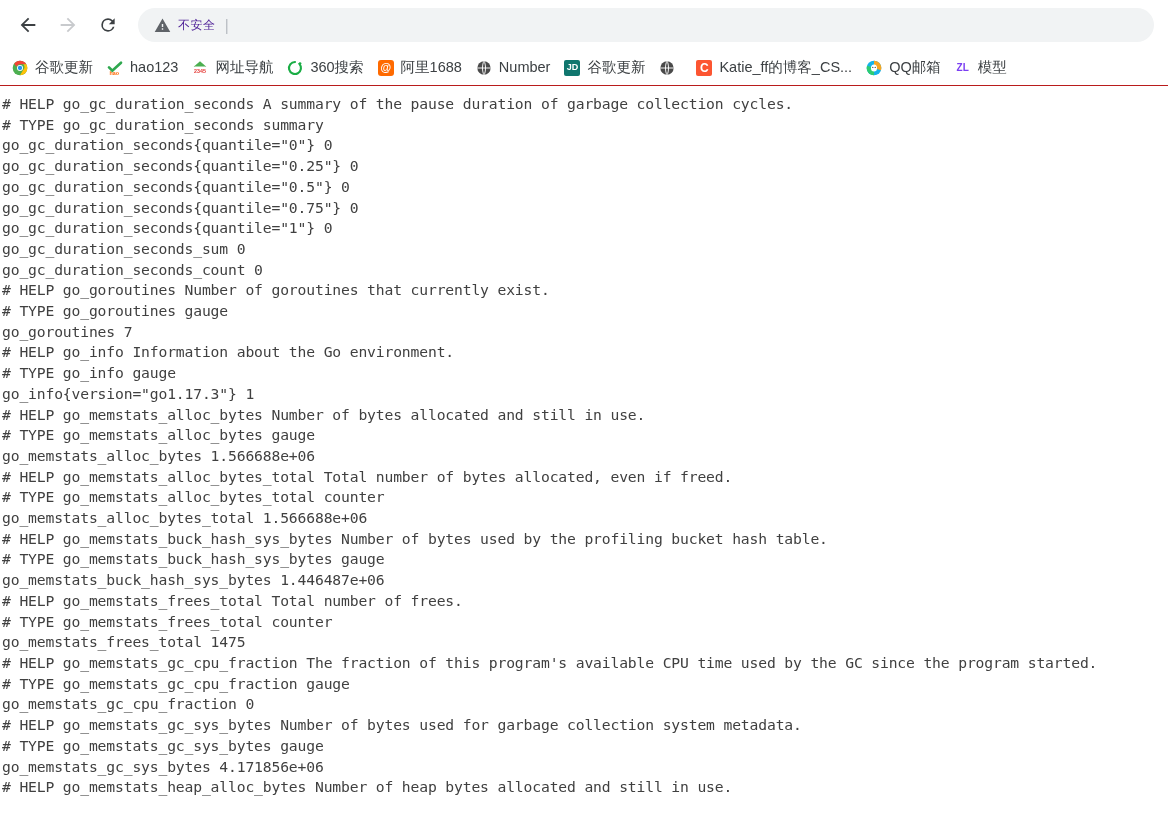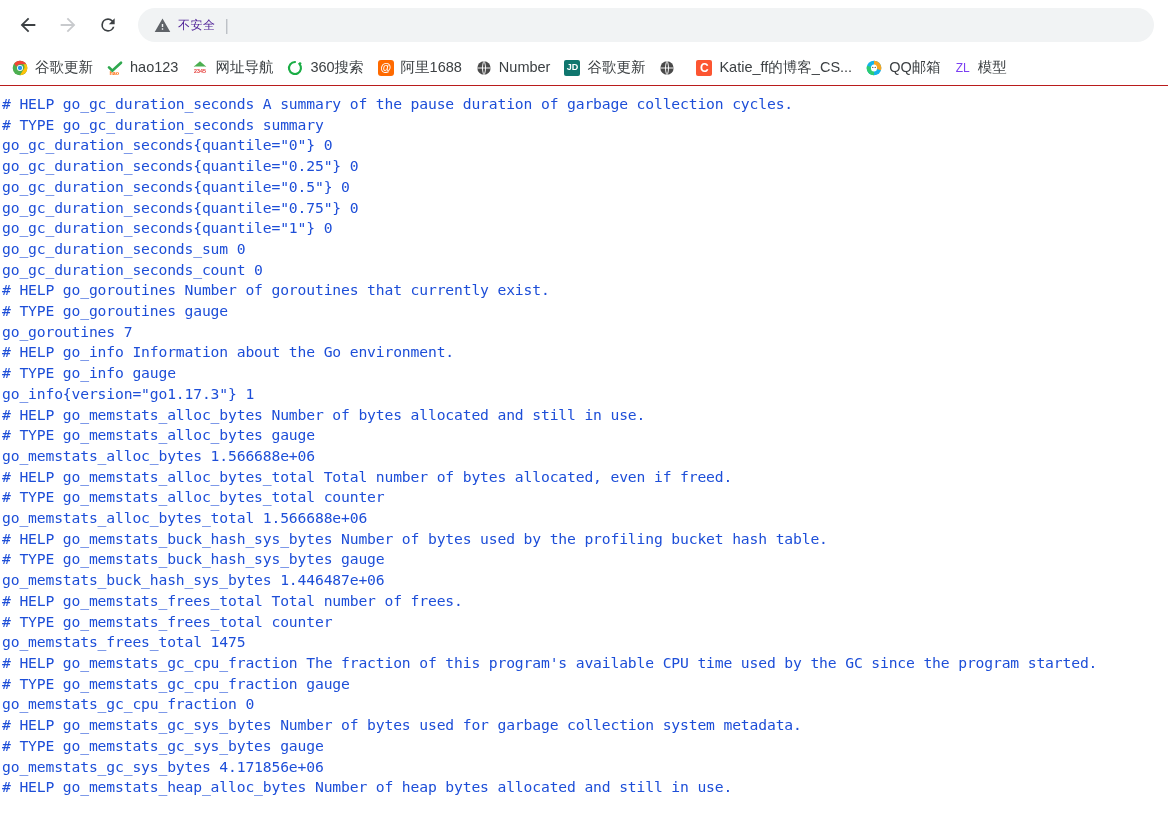--- a/index.html
+++ b/index.html
@@ -124,36 +124,36 @@
   
   .ic-chrome { background: transparent; }
   .ic-hao { background: transparent; color: #2fa84f; font-size: 10px; }
   .ic-2345 { background: transparent; }
   .ic-360 { background: transparent; }
   .ic-ali { background: #ff6a00; color: #fff; font-style: italic; font-size: 11px; border-radius: 3px; }
   .ic-globe { background: transparent; }
   .ic-jd { background: #0f766e; color: #fff; font-size: 9px; border-radius: 2px; }
   .ic-csdn { background: #fc5531; color: #fff; font-size: 12px; font-weight: 700; border-radius: 2px; }
   .ic-qq { background: transparent; }
-  .ic-zl { background: transparent; color: #7b3ff2; font-size: 12px; font-weight: 400; }
+  .ic-zl { background: transparent; color: #7b3ff2; font-size: 10px; font-weight: 700; }
 
   
   .page {
     padding: 8px 0 0 0;
     background: #ffffff;
     height: 735px;
     overflow: hidden;
   }
   pre.metrics {
     margin: 0;
     padding: 0 12px 0 2px;
     font-family: "DejaVu Sans Mono", "Liberation Mono", monospace;
     font-size: 14.7px;
     line-height: 20.7px;
-    color: #1d4ed8;
+    color: #404040;
     white-space: pre;
     letter-spacing: -0.15px;
   }
 </style>
 </head>
 <body>
 
 <div class="chrome">
 
   <div class="toolbar">

